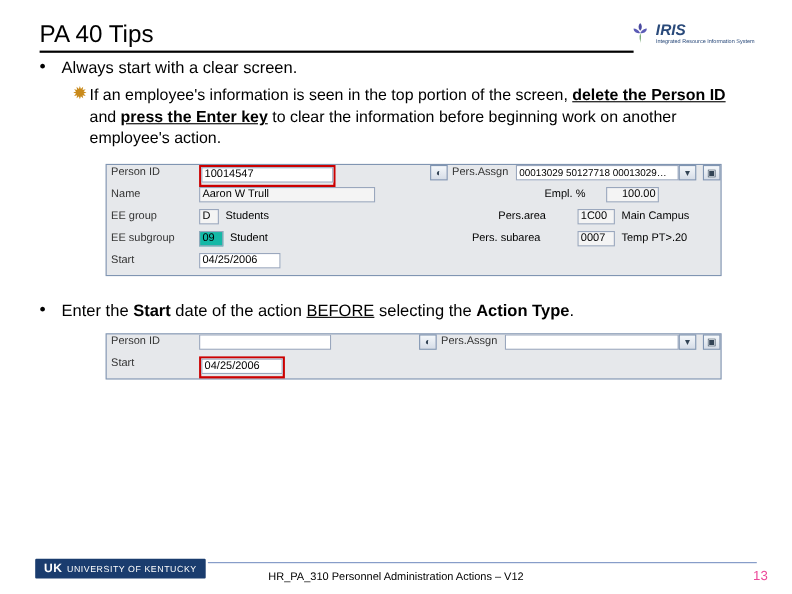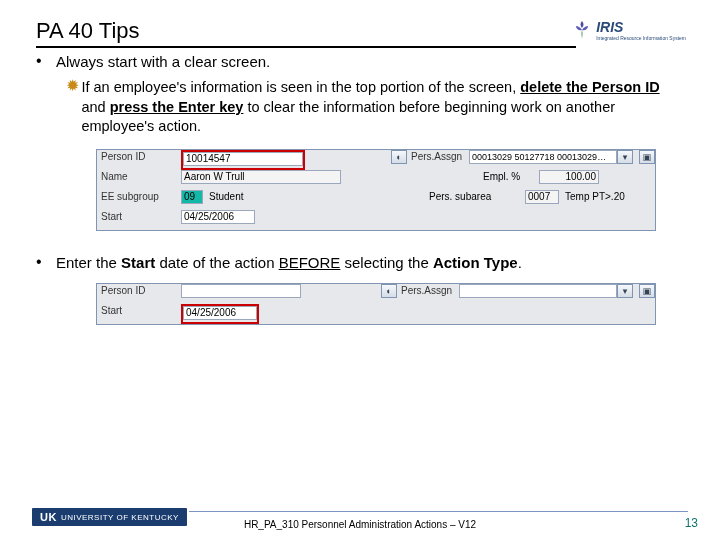--- a/index.html
+++ b/index.html
@@ -132,21 +132,21 @@
     transform:translateX(-50%);
     bottom: 10px;
     font-size: 10px;
     color:#000;
   }
   .page-num {
     position:absolute;
     right: 22px;
     bottom: 10px;
     font-size: 12px;
-    color:#0f766e;
+    color:#ec4899;
   }
 </style>
 </head>
 <body>
 
 <div class="header">
   <div class="title">PA 40 Tips</div>
 </div>
 <div class="logo">
   <span class="logo-icon">
@@ -187,22 +187,33 @@
       <div class="sap-input" style="width:148px;font-size:9px">00013029 50127718 00013029…</div>
       <span class="mini-icon">▾</span>
       <div class="gap"></div>
       <span class="mini-icon">▣</span>
     </div>
     <div class="sap-row">
       <div class="sap-label">Name</div>
       <div class="sap-input" style="width:160px; background:#f4f4f4;">Aaron W Trull</div>
       <div style="flex:1"></div>
       <div class="reg2">Empl. %</div>
-      <div class="sap-input" style="width:60px;background:#f4f4f4;text-align:right;justify-content:flex-end">100.00</div>
+      <div class="sap-input" style="width:48px;background:#f4f4f4;text-align:right;justify-content:flex-end">100.00</div>
       <div style="width:56px"></div>
+    </div>
+    <div class="sap-row">
+      <div class="sap-label">EE group</div>
+      <div class="sap-input" style="width:18px;background:#f4f4f4">D</div>
+      <div class="gap"></div>
+      <div style="width:100px;font-size:10px">Students</div>
+      <div style="flex:1"></div>
+      <div style="width:72px">Pers.area</div>
+      <div class="sap-input" style="width:34px;background:#f4f4f4">1C00</div>
+      <div class="gap"></div>
+      <div style="width:90px;font-size:10px">Main Campus</div>
     </div>
     <div class="sap-row">
       <div class="sap-label">EE subgroup</div>
       <div class="sap-input" style="width:22px;background:#14b8a6">09</div>
       <div class="gap"></div>
       <div style="width:100px;font-size:10px">Student</div>
       <div style="flex:1"></div>
       <div style="width:96px">Pers. subarea</div>
       <div class="sap-input" style="width:34px;background:#f4f4f4">0007</div>
       <div class="gap"></div>

